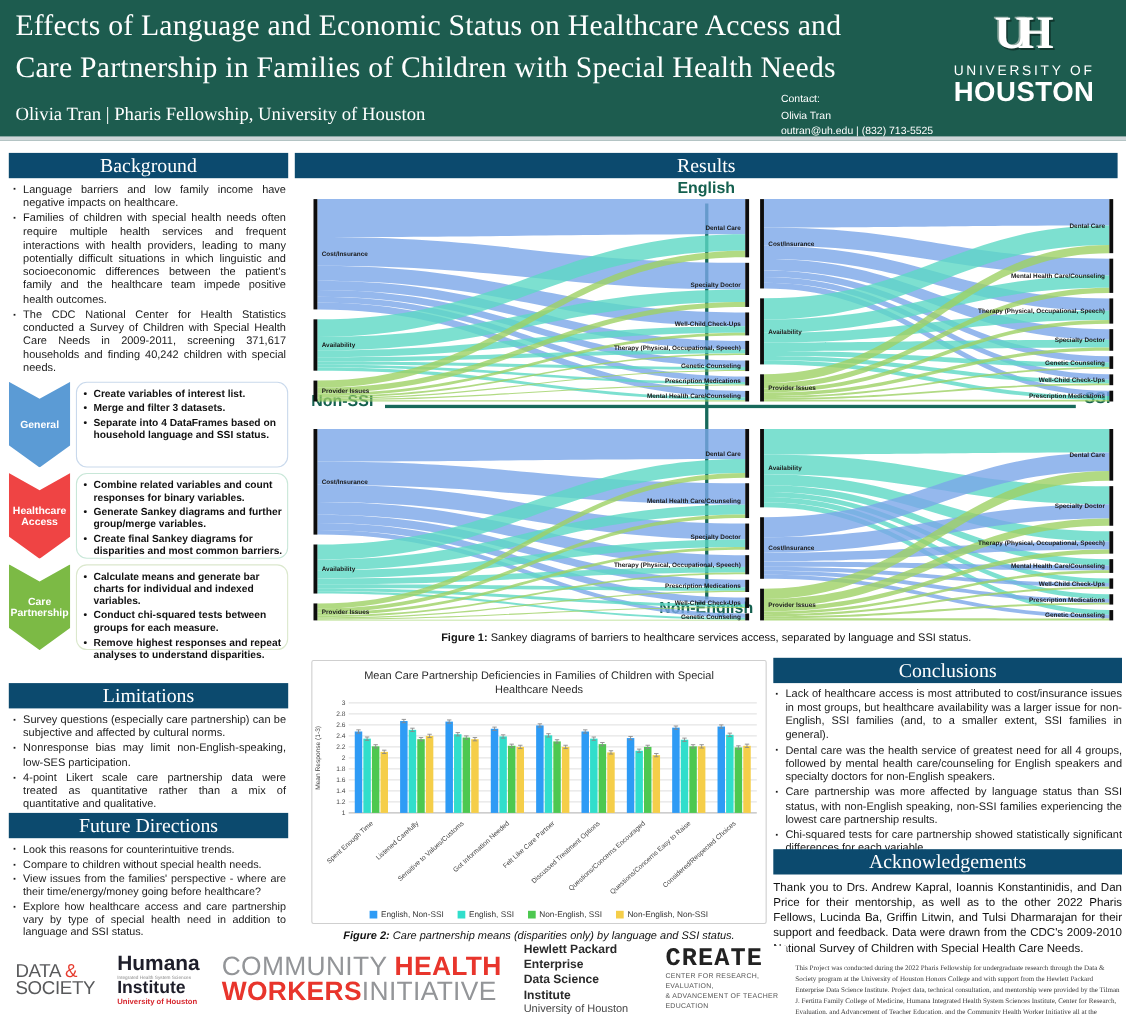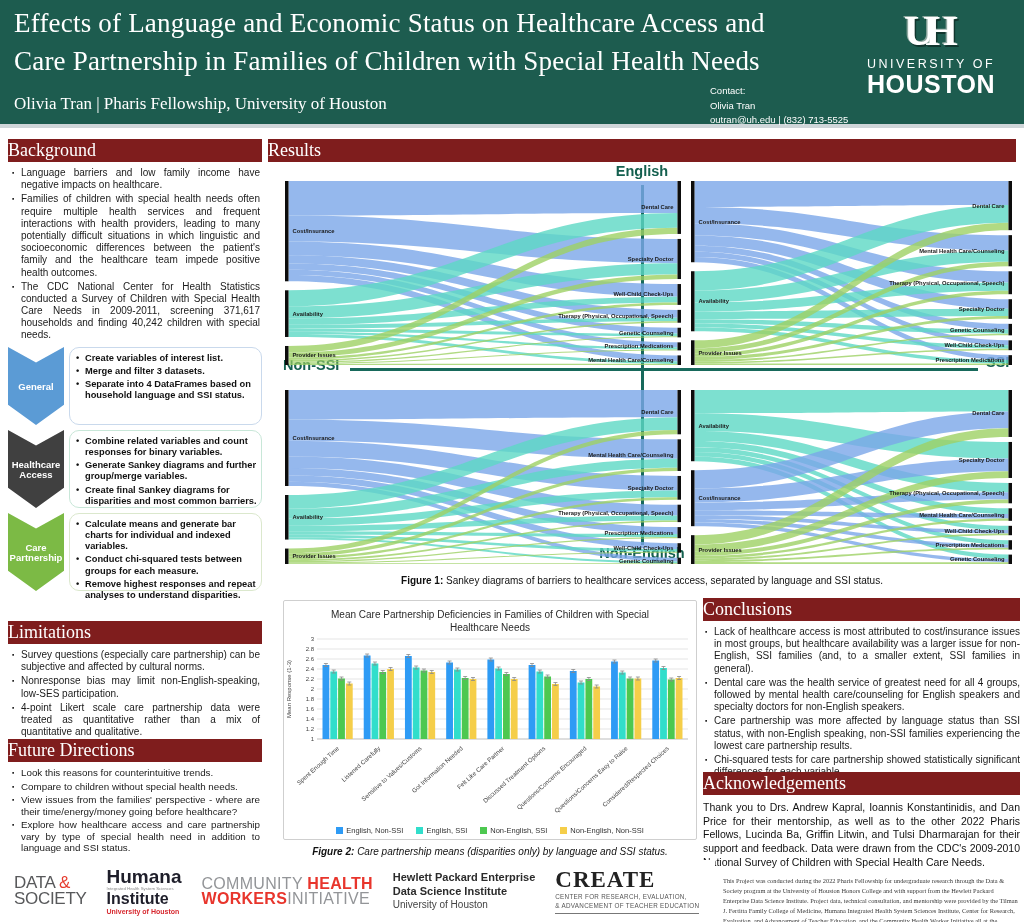--- a/index.html
+++ b/index.html
@@ -11,21 +11,21 @@
   .hdr-title { position:absolute; top:5px; left:14px; width:830px; font-family:"Liberation Serif",serif; font-size:27px; line-height:1.4; letter-spacing:.2px; }
   .hdr-author { position:absolute; top:94px; left:14px; font-family:"Liberation Serif",serif; font-size:17px; }
   .hdr-contact { position:absolute; top:84px; left:710px; font-size:9.5px; line-height:1.55; }
   .uh-logo { position:absolute; top:8px; right:14px; width:158px; text-align:center; }
   .uh-mono { font-family:"Liberation Serif",serif; font-size:42px; font-weight:bold; letter-spacing:-9px; padding-right:9px; color:#fff; text-shadow:-1.5px -1.5px 0 #8fa8a0, 1.5px 1.5px 0 #11362e; line-height:1.1; }
   .uh-l1 { font-size:12.5px; letter-spacing:2.5px; margin-top:3px; }
   .uh-l2 { font-size:25px; font-weight:bold; letter-spacing:.5px; line-height:1.05; }
 
   
   .panel { position:absolute; left:8px; width:254px; }
-  .sec-h { background:#7f1d1d; color:#fff; font-family:"Liberation Serif",serif; font-size:18px; text-align:left; height:23px; line-height:23px; }
+  .sec-h { background:#0c4a6e; color:#fff; font-family:"Liberation Serif",serif; font-size:18px; text-align:center; height:23px; line-height:23px; }
   .sec-b { padding:5px 2px 0 2px; font-size:10px; line-height:1.22; color:#1a1a1a; text-align:justify; }
   .bullet-row { display:flex; margin-bottom:2px; }
   .bm { flex:none; width:11px; font-size:6.5px; padding-top:2px; padding-left:2px; }
   .bt { flex:1; }
 
   
   .methods-body { padding-top:6px; }
   .method-step { display:flex; align-items:stretch; height:78px; margin-bottom:5px; }
   .chev { flex:none; width:56px; color:#fff; font-weight:bold; font-size:9.5px; line-height:1.1; text-align:center; display:flex; align-items:center; justify-content:center; clip-path:polygon(0 0,50% 20%,100% 0,100% 74%,50% 100%,0 74%); padding:8px 2px 6px 2px; }
   .mbox { flex:1; margin-left:5px; border:1px solid #c9d6e2; border-radius:10px; padding:5px 4px 2px 6px; font-size:9.3px; font-weight:bold; line-height:1.2; color:#111; }
@@ -65,28 +65,28 @@
 
   
   .footer { position:absolute; left:0; top:860px; width:715px; height:62px; display:flex; align-items:center; gap:20px; padding-left:14px; background:#fff; }
   .ds { font-size:17px; font-weight:normal; color:#58595B; line-height:.95; letter-spacing:-.3px; }
   .ds .amp { color:#E63B2E; }
   .humana { line-height:1; }
   .hum-name { font-size:19px; font-weight:bold; color:#1e1e2a; }
   .hum-sub { font-size:4.3px; color:#888; margin-top:1px; }
   .hum-inst { font-size:16px; font-weight:bold; color:#1e1e2a; }
   .hum-uh { font-size:7px; font-weight:bold; color:#D7282F; margin-top:1px; }
-  .chw { font-size:16px; line-height:.95; letter-spacing:.3px; white-space:nowrap; }
+  .chw { font-size:24px; line-height:.95; letter-spacing:.3px; white-space:nowrap; }
   .chw-gray { color:#939598; }
   .chw-red { color:#E8352C; font-weight:bold; }
   .hpe { font-size:11px; line-height:1.25; color:#2b2b2b; }
   .hpe .bold { font-weight:bold; }
   .hpe .norm { font-size:10px; color:#444; }
   .create { }
-  .cr-name { font-family:Liberation Serif, serif; font-size:23px; font-weight:bold; letter-spacing:1px; color:#222; line-height:1.05; }
+  .cr-name { font-family:Liberation Mono, monospace; font-size:23px; font-weight:bold; letter-spacing:1px; color:#222; line-height:1.05; }
   .cr-sub { font-size:6.3px; color:#555; letter-spacing:.3px; line-height:1.45; border-bottom:1.5px solid #777; padding-bottom:3px; }
 
   svg text { font-family:"Liberation Sans", sans-serif; }
 </style>
 </head>
 <body>
 
 <div class="poster">
 
   <div class="hdr">
@@ -138,21 +138,21 @@
               <span class="mdot">•</span>
               <span>Merge and filter 3 datasets.</span>
             </div>
             <div class="mrow">
               <span class="mdot">•</span>
               <span>Separate into 4 DataFrames based on household language and SSI status.</span>
             </div>
           </div>
         </div>
         <div class="method-step">
-          <div class="chev" style="background: #404040;">Healthcare Access</div>
+          <div class="chev" style="background: #ef4444;">Healthcare Access</div>
           <div class="mbox" style="border-color: rgb(200, 231, 216);">
             <div class="mrow">
               <span class="mdot">•</span>
               <span>Combine related variables and count responses for binary variables.</span>
             </div>
             <div class="mrow">
               <span class="mdot">•</span>
               <span>Generate Sankey diagrams and further group/merge variables.</span>
             </div>
             <div class="mrow">

